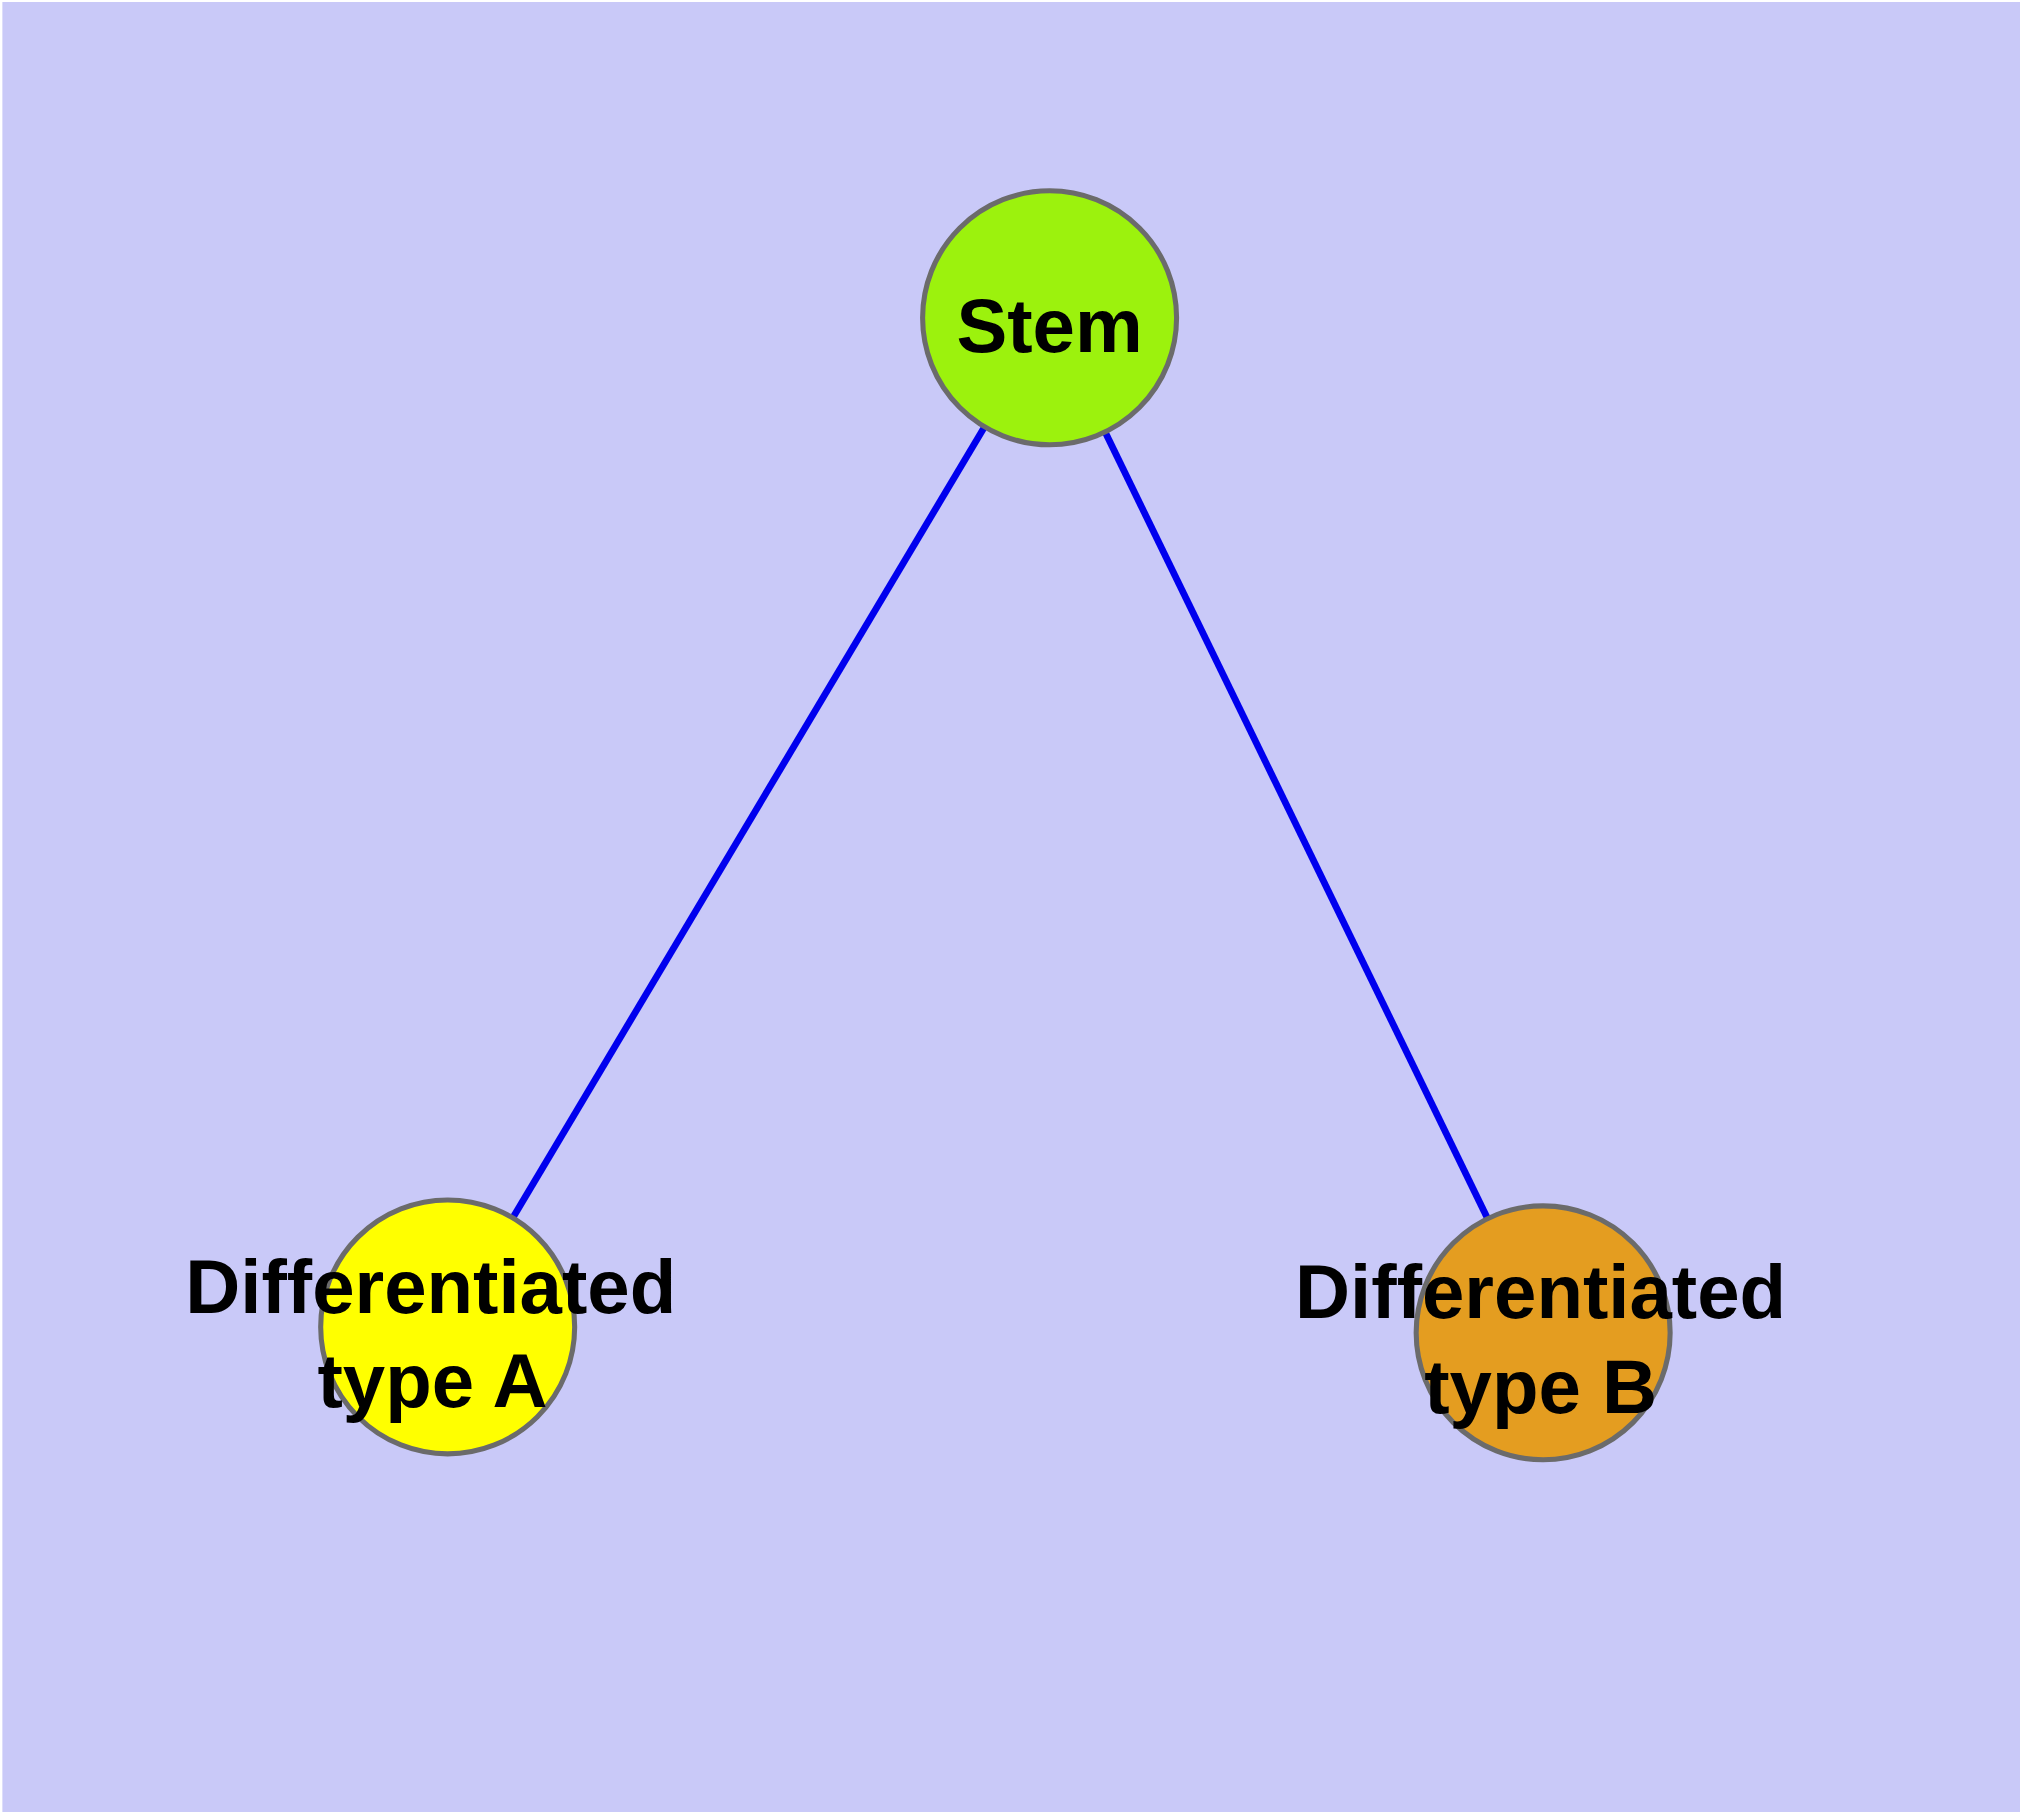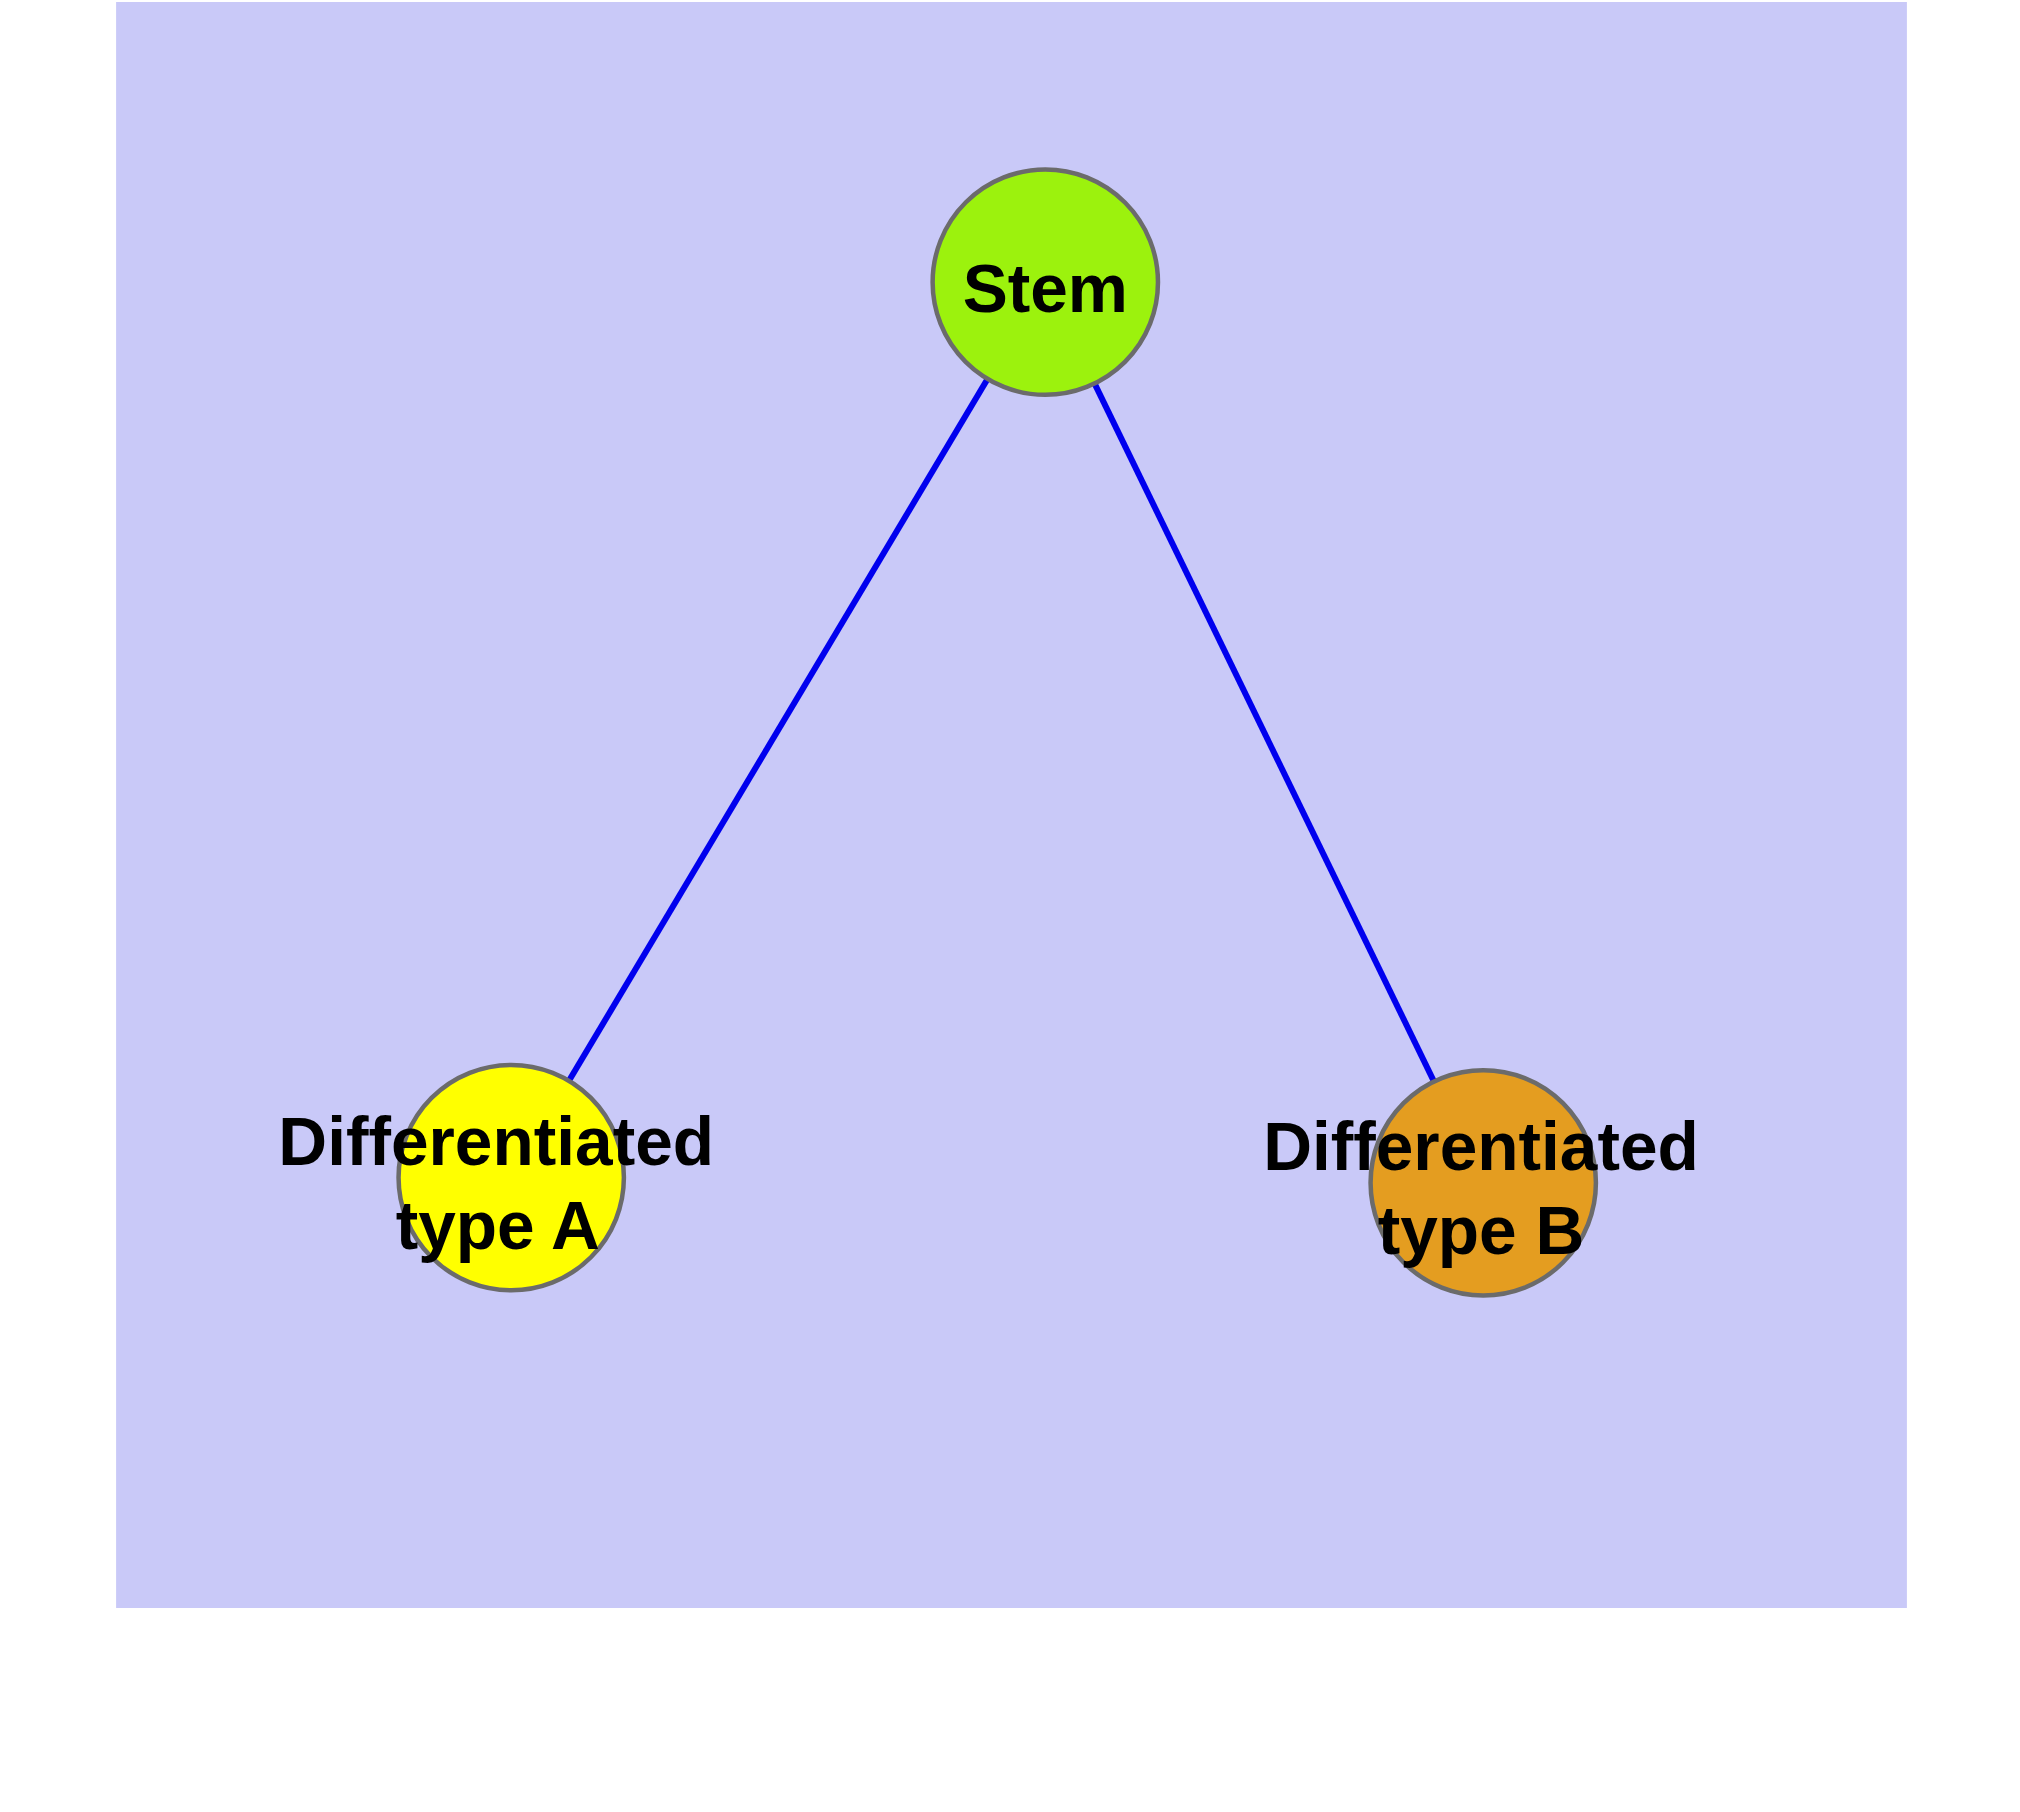--- a/index.html
+++ b/index.html
@@ -3,21 +3,21 @@
 <meta charset="utf-8">
 <style>
   html, body {
     margin: 0;
     padding: 0;
     background: #ffffff;
   }
   .stage {
     position: relative;
     width: 2021px;
-    height: 1608px;
+    height: 1812px;
     box-sizing: border-box;
     border-top: 2.5px solid #ffffff;
     border-left: 2.5px solid #ffffff;
     overflow: hidden;
   }
   .stage svg {
     display: block;
     width: 100%;
     height: 100%;
   }

